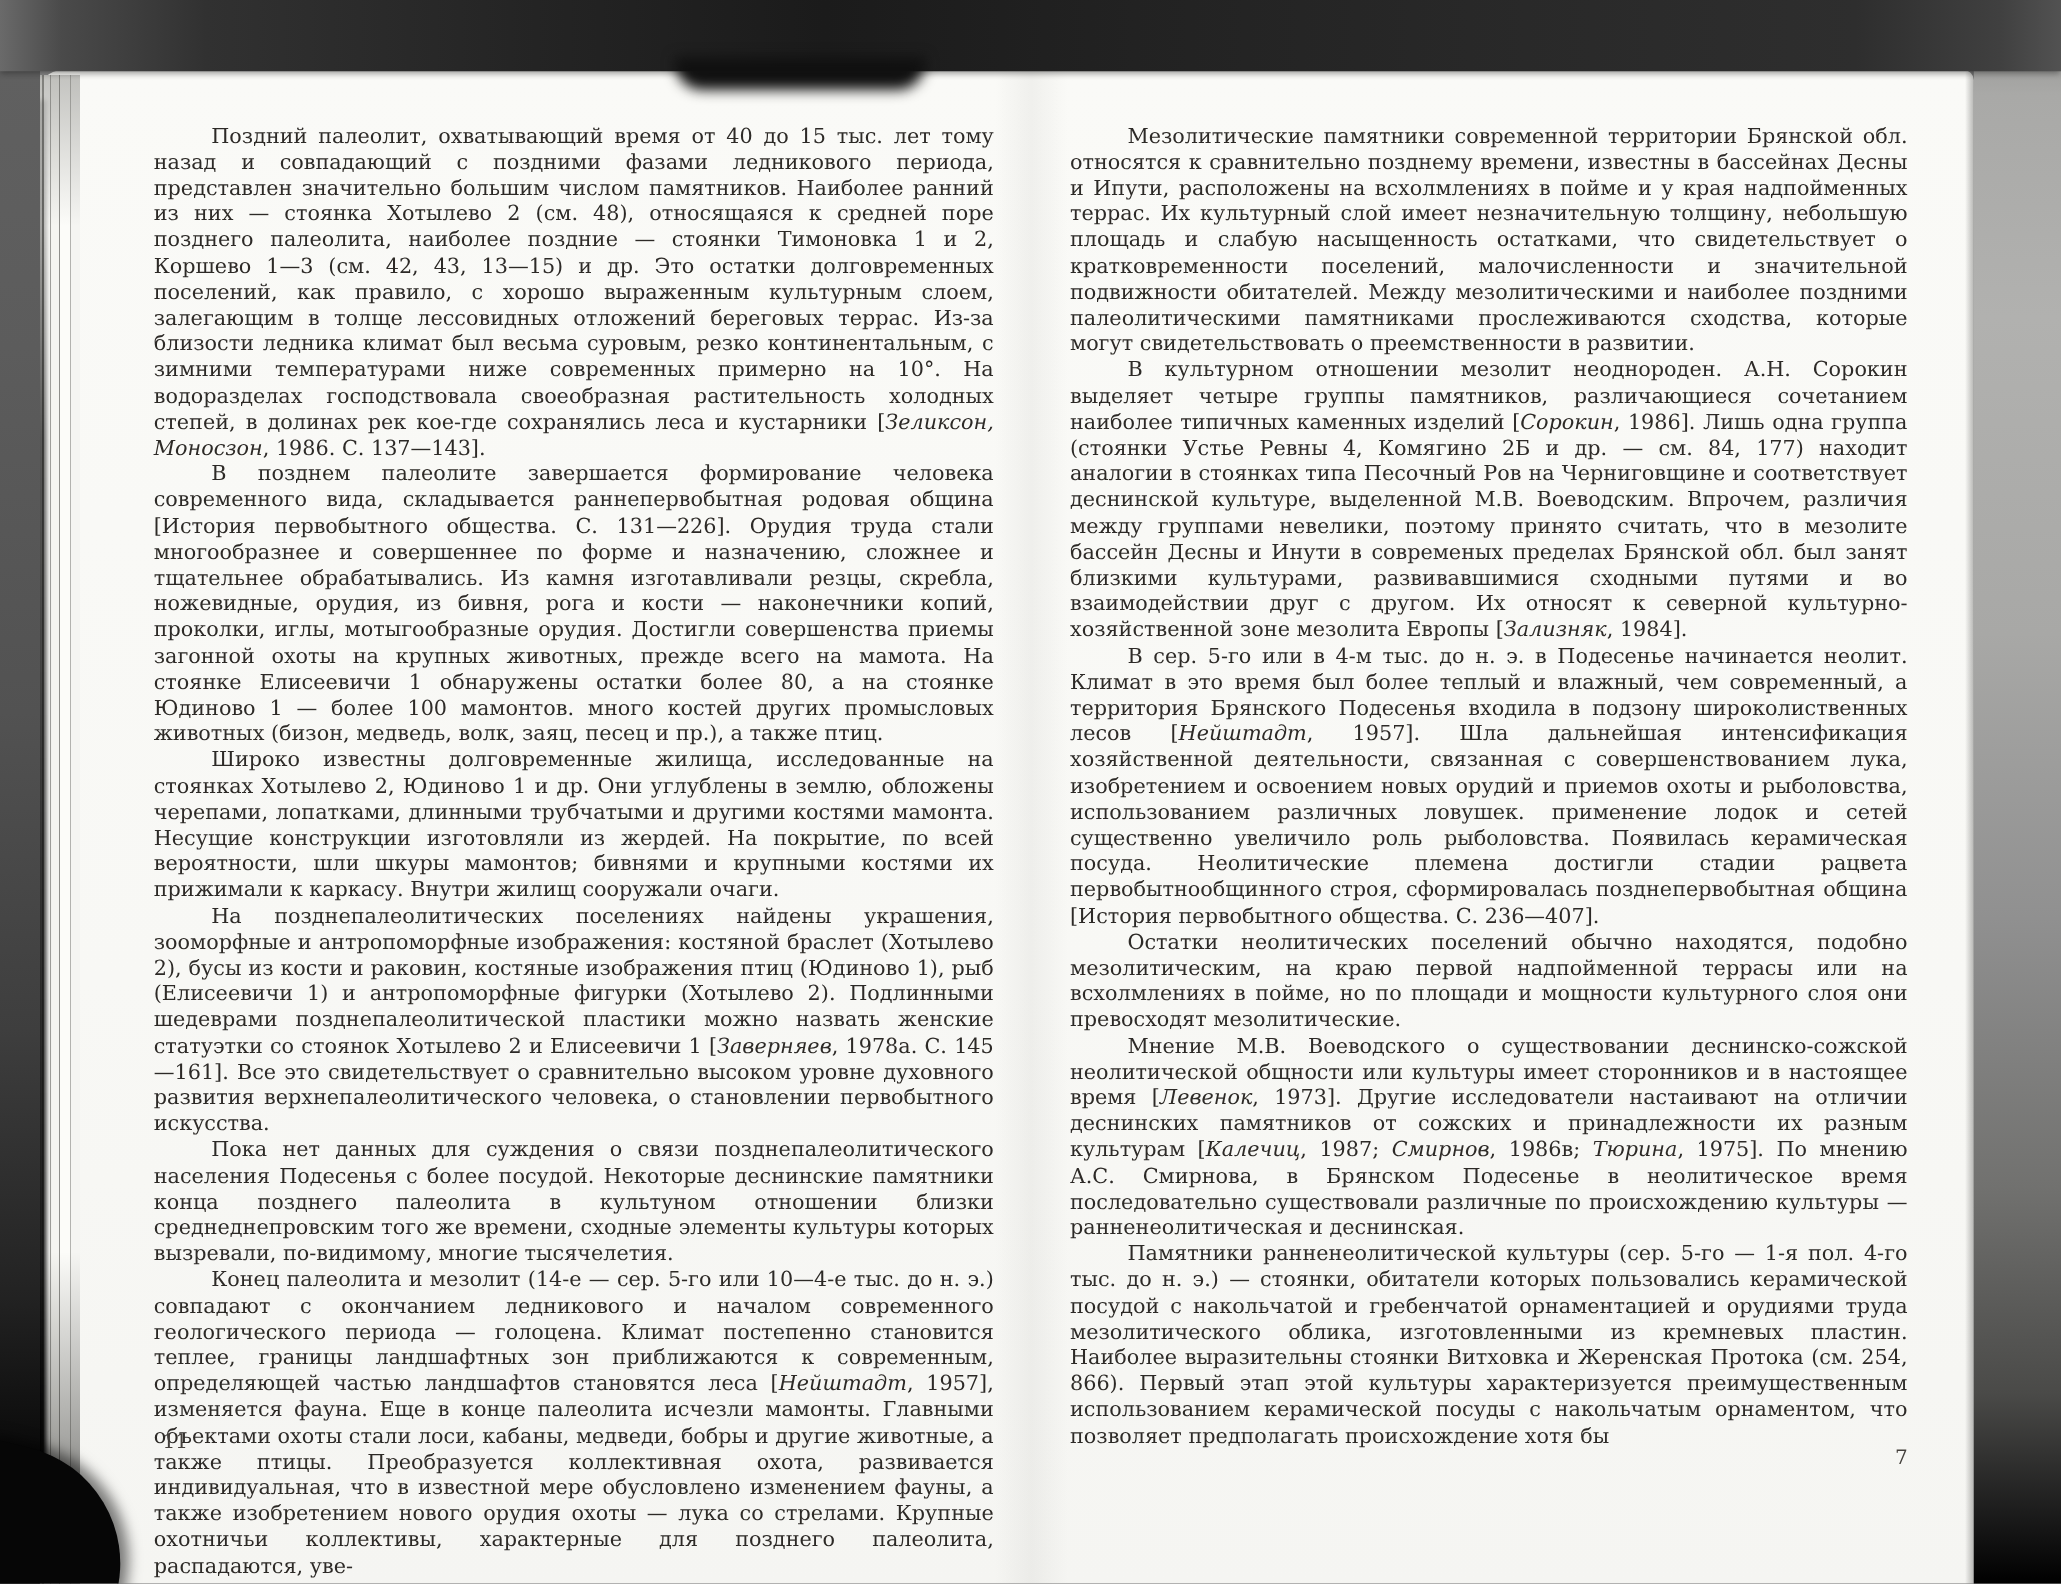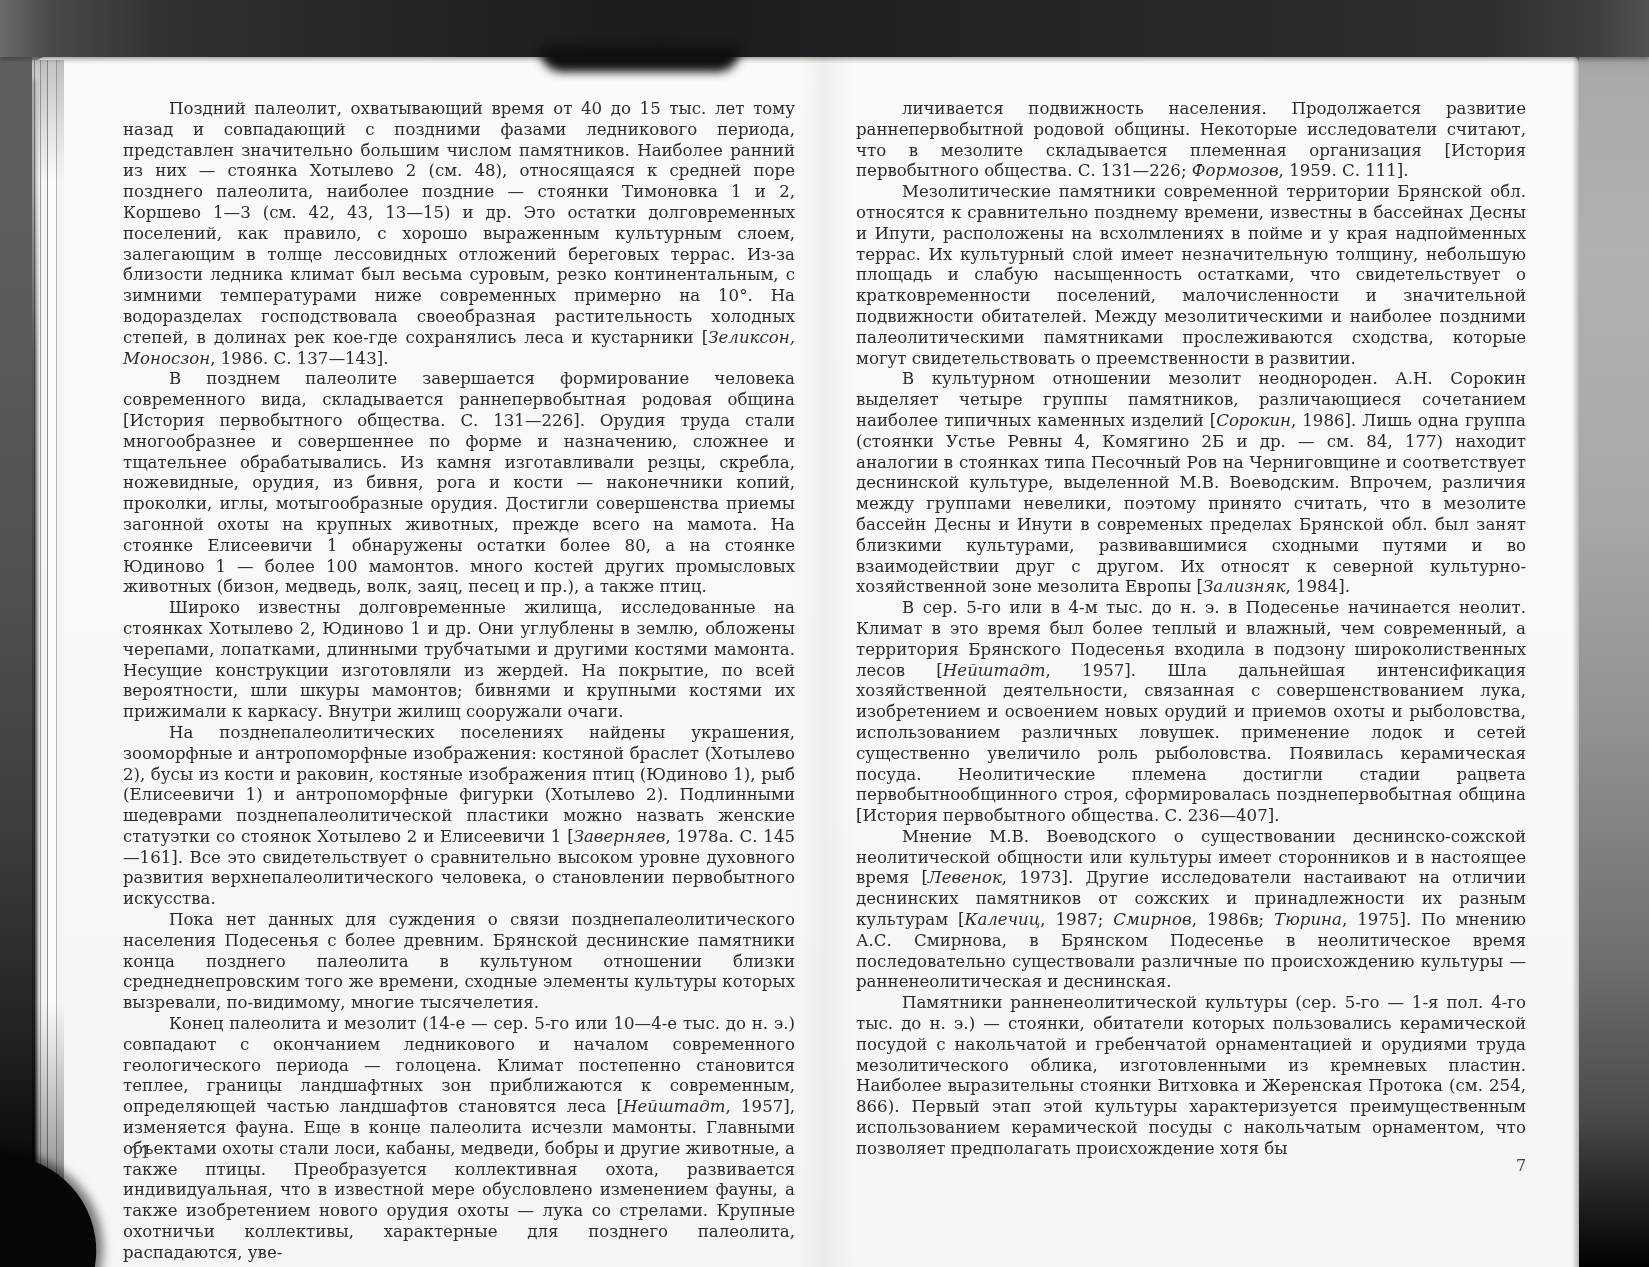--- a/index.html
+++ b/index.html
@@ -79,29 +79,29 @@
   <div class="strip-right"></div>
   <div class="band-top"></div>
   <div class="band-dip"></div>
   <div class="wedge"></div>
 
   <div class="col col-left">
     <p>Поздний палеолит, охватывающий время от 40 до 15 тыс. лет тому назад и совпадающий с поздними фазами ледникового периода, представлен значительно большим числом памятников. Наиболее ранний из них — стоянка Хотылево 2 (см. 48), относящаяся к средней поре позднего палеолита, наиболее поздние — стоянки Тимоновка 1 и 2, Коршево 1—3 (см. 42, 43, 13—15) и др. Это остатки долговременных поселений, как правило, с хорошо выраженным культурным слоем, залегающим в толще лессовидных отложений береговых террас. Из-за близости ледника климат был весьма суровым, резко континентальным, с зимними температурами ниже современных примерно на 10°. На водоразделах господствовала своеобразная растительность холодных степей, в долинах рек кое-где сохранялись леса и кустарники [<i>Зеликсон, Моносзон</i>, 1986. С. 137—143].</p>
     <p>В позднем палеолите завершается формирование человека современного вида, складывается раннепервобытная родовая община [История первобытного общества. С. 131—226]. Орудия труда стали многообразнее и совершеннее по форме и назначению, сложнее и тщательнее обрабатывались. Из камня изготавливали резцы, скребла, ножевидные, орудия, из бивня, рога и кости — наконечники копий, проколки, иглы, мотыгообразные орудия. Достигли совершенства приемы загонной охоты на крупных животных, прежде всего на мамота. На стоянке Елисеевичи 1 обнаружены остатки более 80, а на стоянке Юдиново 1 — более 100 мамонтов. много костей других промысловых животных (бизон, медведь, волк, заяц, песец и пр.), а также птиц.</p>
     <p>Широко известны долговременные жилища, исследованные на стоянках Хотылево 2, Юдиново 1 и др. Они углублены в землю, обложены черепами, лопатками, длинными трубчатыми и другими костями мамонта. Несущие конструкции изготовляли из жердей. На покрытие, по всей вероятности, шли шкуры мамонтов; бивнями и крупными костями их прижимали к каркасу. Внутри жилищ сооружали очаги.</p>
     <p>На позднепалеолитических поселениях найдены украшения, зооморфные и антропоморфные изображения: костяной браслет (Хотылево 2), бусы из кости и раковин, костяные изображения птиц (Юдиново 1), рыб (Елисеевичи 1) и антропоморфные фигурки (Хотылево 2). Подлинными шедеврами позднепалеолитической пластики можно назвать женские статуэтки со стоянок Хотылево 2 и Елисеевичи 1 [<i>Заверняев</i>, 1978а. С. 145—161]. Все это свидетельствует о сравнительно высоком уровне духовного развития верхнепалеолитического человека, о становлении первобытного искусства.</p>
-    <p>Пока нет данных для суждения о связи позднепалеолитического населения Подесенья с более древним. Брянской деснинские памятники конца позднего палеолита в культуном отношении близки среднеднепровским того же времени, сходные элементы культуры которых вызревали, по-видимому, многие тысячелетия.</p>
+    <p>Пока нет данных для суждения о связи позднепалеолитического населения Подесенья с более посудой. Некоторые деснинские памятники конца позднего палеолита в культуном отношении близки среднеднепровским того же времени, сходные элементы культуры которых вызревали, по-видимому, многие тысячелетия.</p>
     <p>Конец палеолита и мезолит (14-е — сер. 5-го или 10—4-е тыс. до н. э.) совпадают с окончанием ледникового и началом современного геологического периода — голоцена. Климат постепенно становится теплее, границы ландшафтных зон приближаются к современным, определяющей частью ландшафтов становятся леса [<i>Нейштадт</i>, 1957], изменяется фауна. Еще в конце палеолита исчезли мамонты. Главными объектами охоты стали лоси, кабаны, медведи, бобры и другие животные, а также птицы. Преобразуется коллективная охота, развивается индивидуальная, что в известной мере обусловлено изменением фауны, а также изобретением нового орудия охоты — лука со стрелами. Крупные охотничьи коллективы, характерные для позднего палеолита, распадаются, уве-</p>
   </div>
 
   <div class="col col-right">
-    <p>личивается подвижность населения. Продолжается развитие раннепервобытной родовой общины. Некоторые исследователи считают, что в мезолите складывается племенная организация [История первобытного общества. С. 131—226; <i>Формозов</i>, 1959. С. 111].</p>
     <p>Мезолитические памятники современной территории Брянской обл. относятся к сравнительно позднему времени, известны в бассейнах Десны и Ипути, расположены на всхолмлениях в пойме и у края надпойменных террас. Их культурный слой имеет незначительную толщину, небольшую площадь и слабую насыщенность остатками, что свидетельствует о кратковременности поселений, малочисленности и значительной подвижности обитателей. Между мезолитическими и наиболее поздними палеолитическими памятниками прослеживаются сходства, которые могут свидетельствовать о преемственности в развитии.</p>
     <p>В культурном отношении мезолит неоднороден. А.Н. Сорокин выделяет четыре группы памятников, различающиеся сочетанием наиболее типичных каменных изделий [<i>Сорокин</i>, 1986]. Лишь одна группа (стоянки Устье Ревны 4, Комягино 2Б и др. — см. 84, 177) находит аналогии в стоянках типа Песочный Ров на Черниговщине и соответствует деснинской культуре, выделенной М.В. Воеводским. Впрочем, различия между группами невелики, поэтому принято считать, что в мезолите бассейн Десны и Инути в современых пределах Брянской обл. был занят близкими культурами, развивавшимися сходными путями и во взаимодействии друг с другом. Их относят к северной культурно-хозяйственной зоне мезолита Европы [<i>Зализняк</i>, 1984].</p>
     <p>В сер. 5-го или в 4-м тыс. до н. э. в Подесенье начинается неолит. Климат в это время был более теплый и влажный, чем современный, а территория Брянского Подесенья входила в подзону широколиственных лесов [<i>Нейштадт</i>, 1957]. Шла дальнейшая интенсификация хозяйственной деятельности, связанная с совершенствованием лука, изобретением и освоением новых орудий и приемов охоты и рыболовства, использованием различных ловушек. применение лодок и сетей существенно увеличило роль рыболовства. Появилась керамическая посуда. Неолитические племена достигли стадии рацвета первобытнообщинного строя, сформировалась позднепервобытная община [История первобытного общества. С. 236—407].</p>
+    <p>Остатки неолитических поселений обычно находятся, подобно мезолитическим, на краю первой надпойменной террасы или на всхолмлениях в пойме, но по площади и мощности культурного слоя они превосходят мезолитические.</p>
     <p>Мнение М.В. Воеводского о существовании деснинско-сожской неолитической общности или культуры имеет сторонников и в настоящее время [<i>Левенок</i>, 1973]. Другие исследователи настаивают на отличии деснинских памятников от сожских и принадлежности их разным культурам [<i>Калечиц</i>, 1987; <i>Смирнов</i>, 1986в; <i>Тюрина</i>, 1975]. По мнению А.С. Смирнова, в Брянском Подесенье в неолитическое время последовательно существовали различные по происхождению культуры — ранненеолитическая и деснинская.</p>
     <p>Памятники ранненеолитической культуры (сер. 5-го — 1-я пол. 4-го тыс. до н. э.) — стоянки, обитатели которых пользовались керамической посудой с накольчатой и гребенчатой орнаментацией и орудиями труда мезолитического облика, изготовленными из кремневых пластин. Наиболее выразительны стоянки Витховка и Жеренская Протока (см. 254, 866). Первый этап этой культуры характеризуется преимущественным использованием керамической посуды с накольчатым орнаментом, что позволяет предполагать происхождение хотя бы</p>
   </div>
 
   <div class="pagenum pagenum-left">11</div>
   <div class="pagenum pagenum-right">7</div>
 
 </div>
 
 </body></html>

